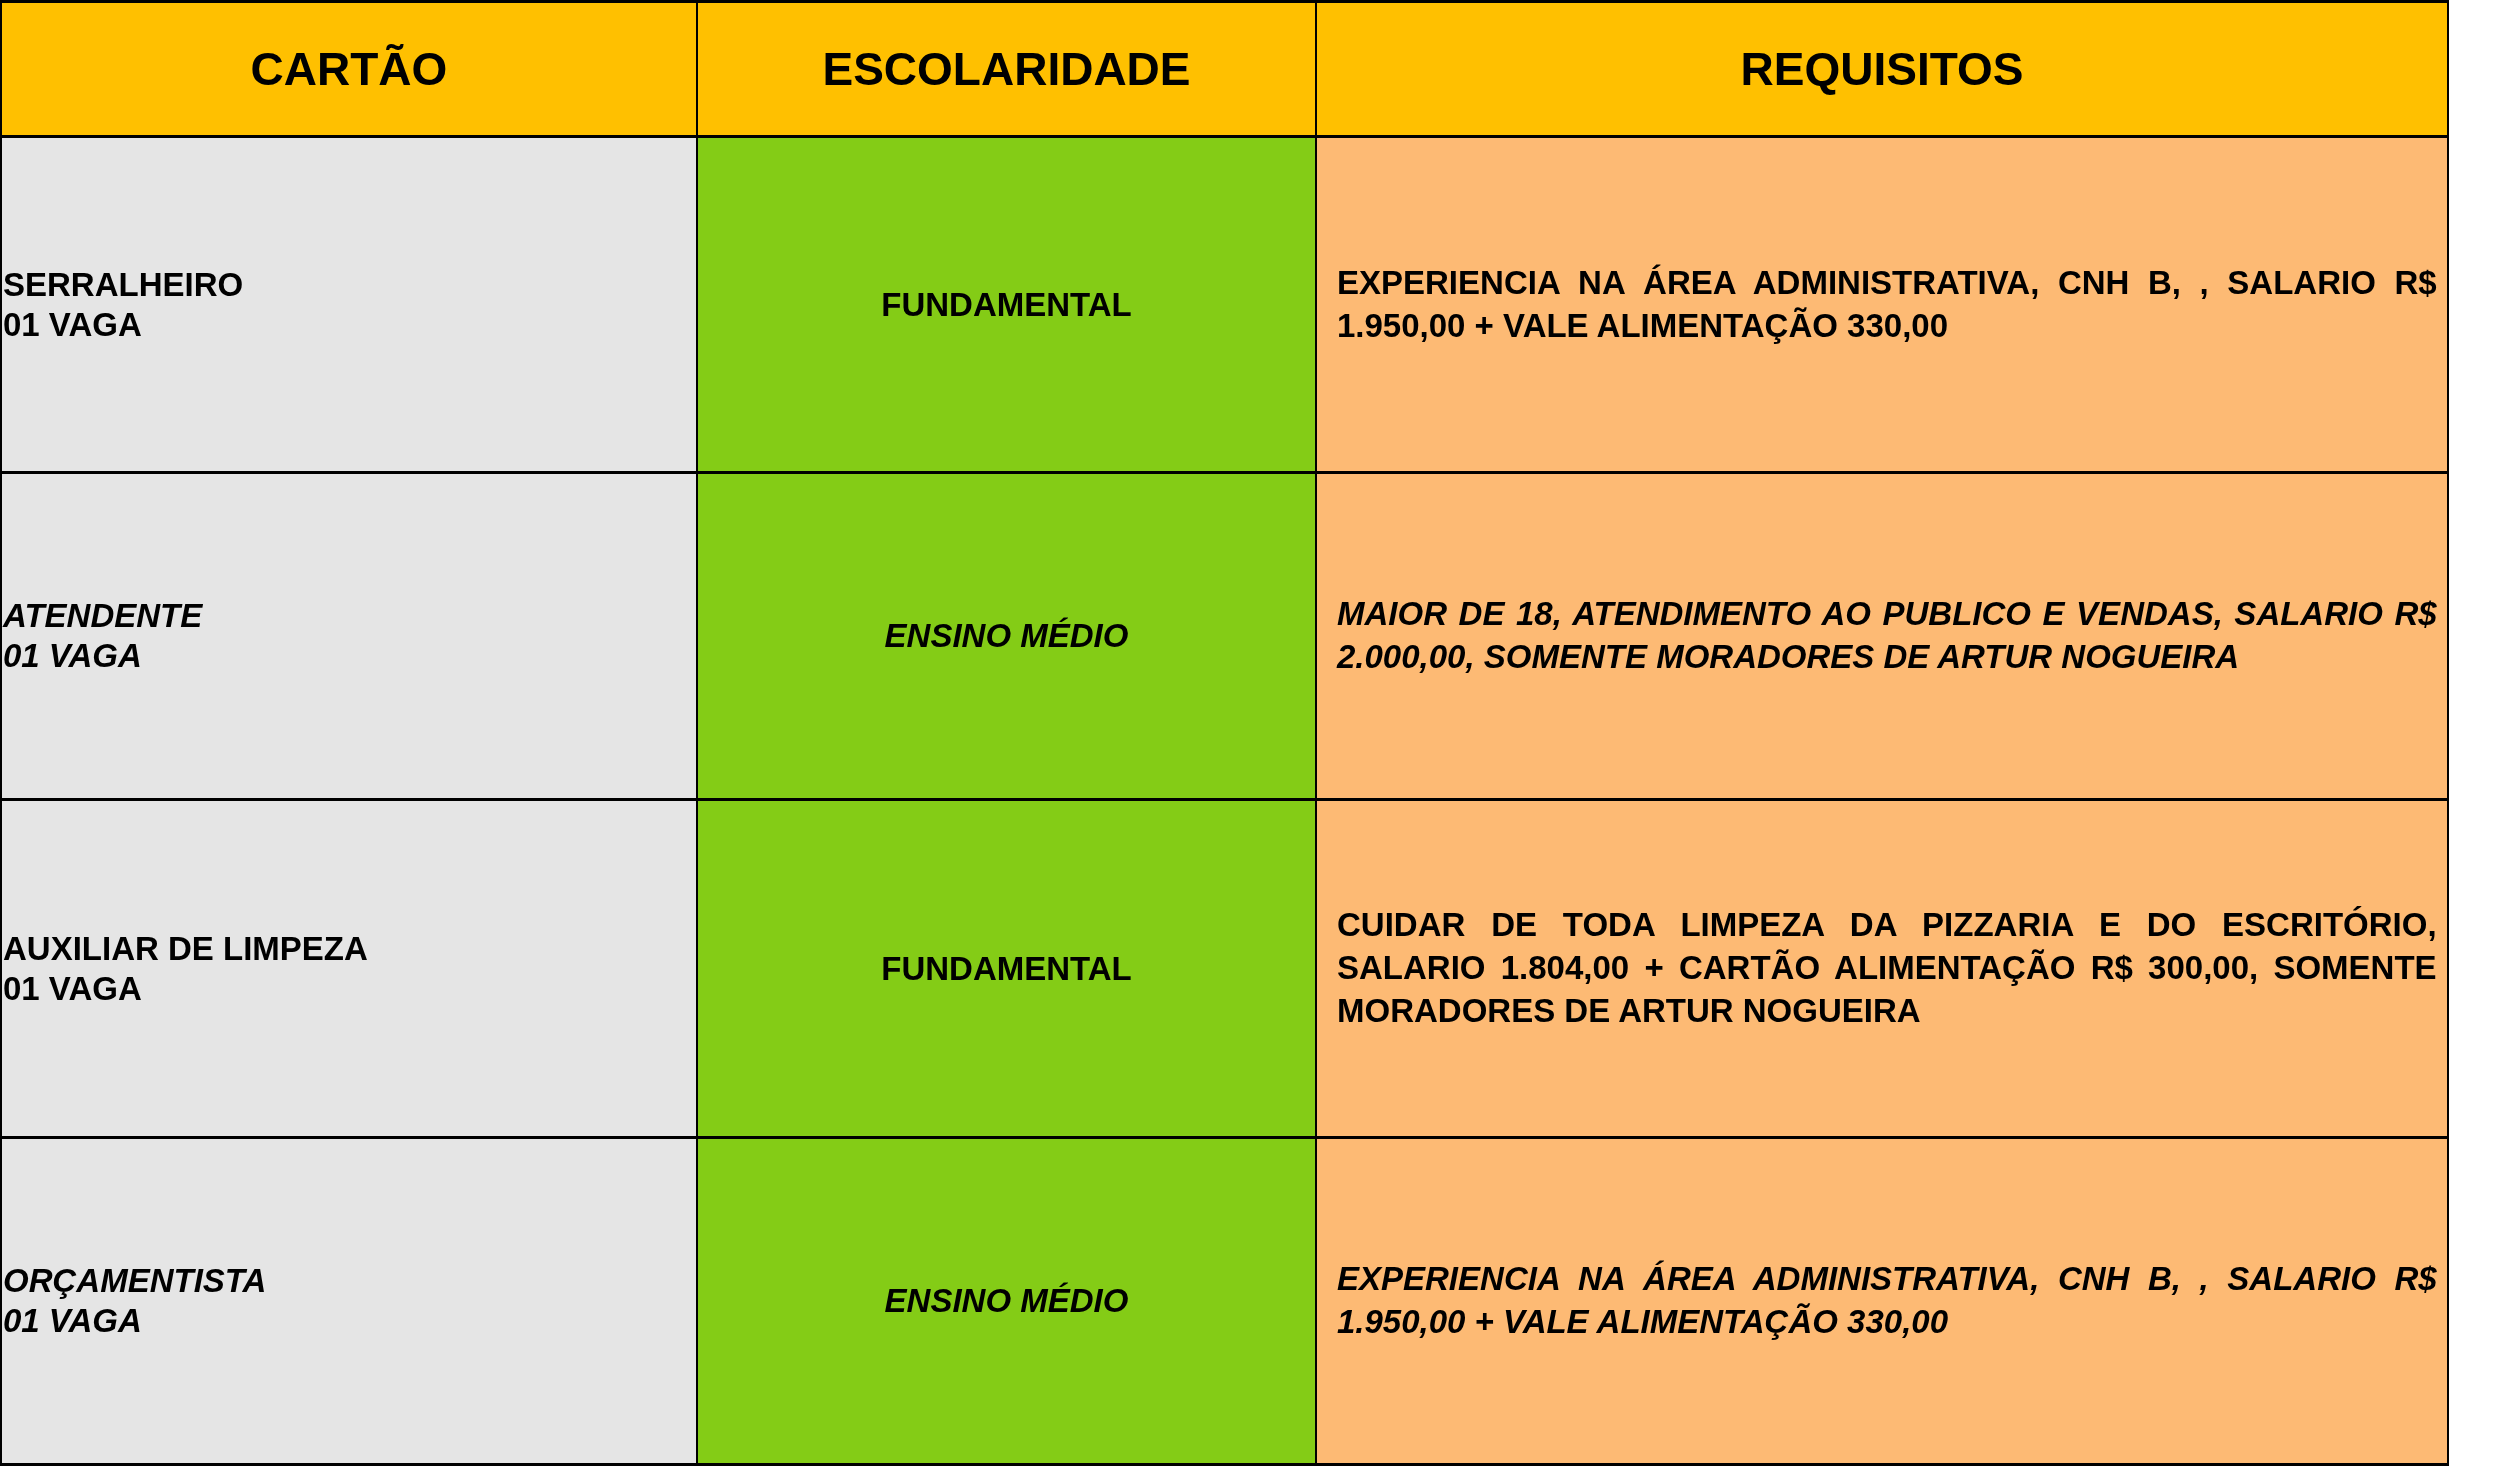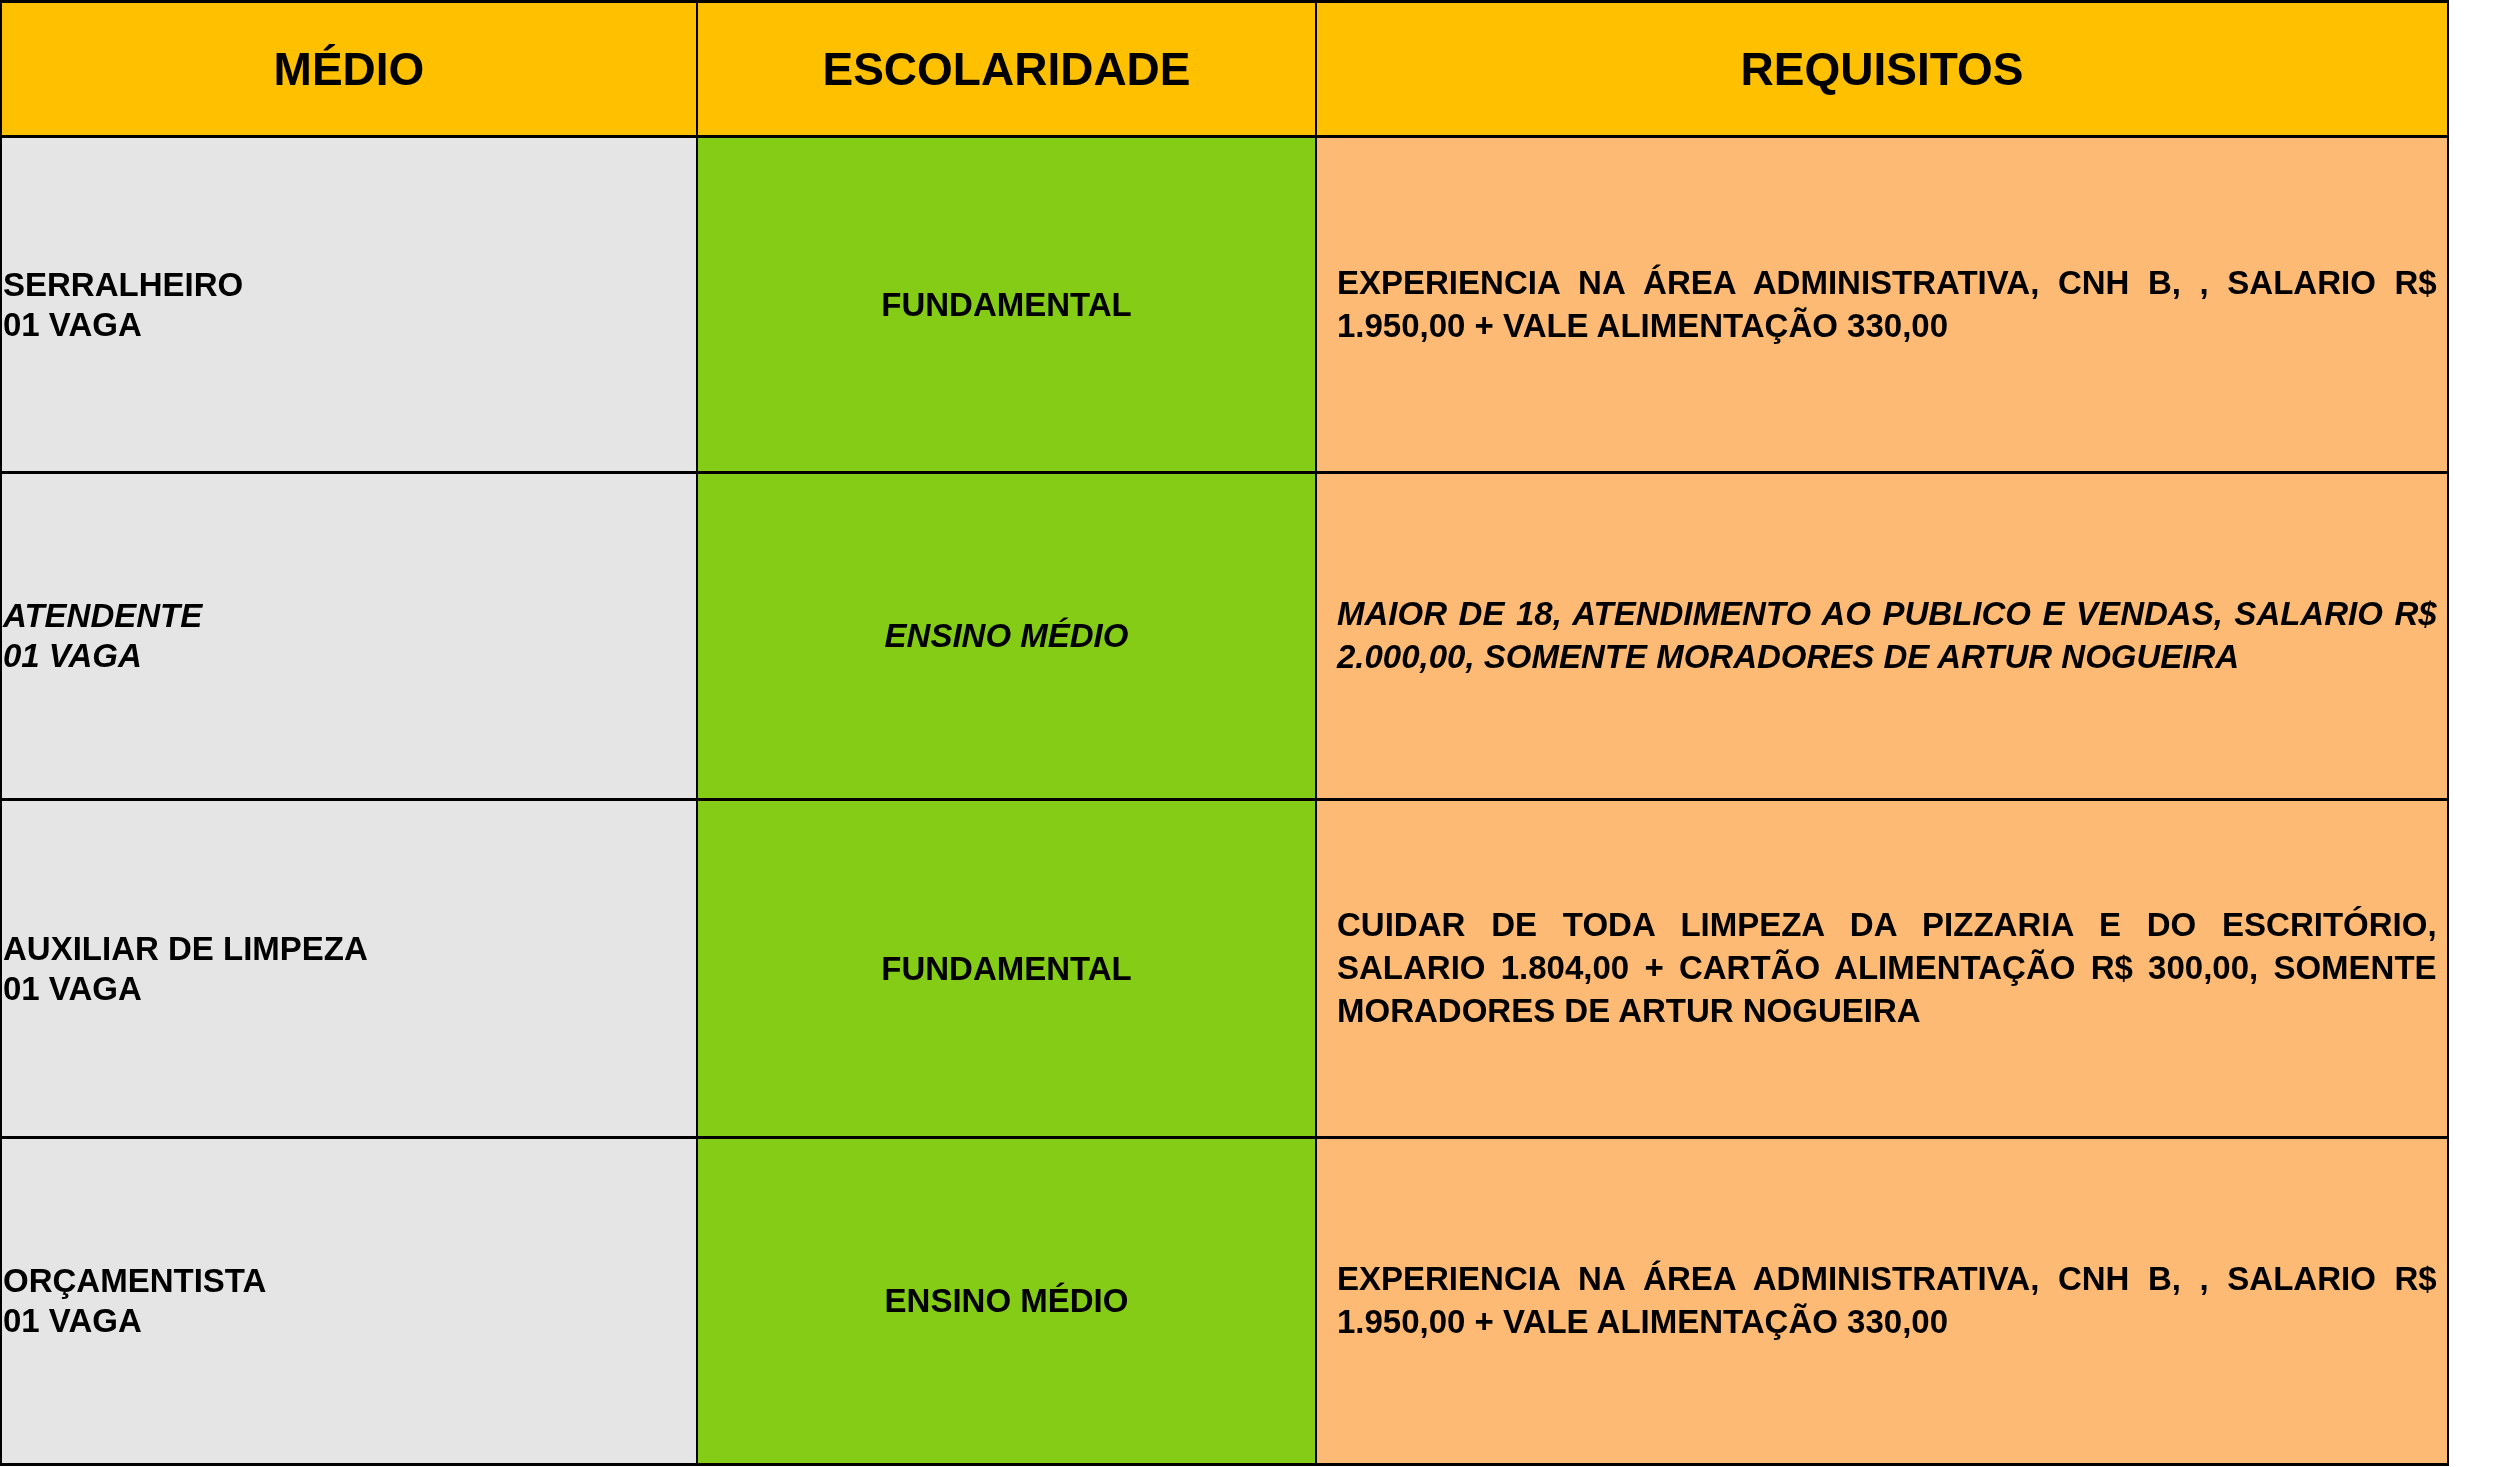--- a/index.html
+++ b/index.html
@@ -29,21 +29,21 @@
     border-style: solid;
     border-color: #000000;
     border-width: 3px 2.2px; 
     vertical-align: middle;
     overflow: hidden;
   }
   thead tr { height: 135px; }
   tbody tr:nth-child(1) { height: 336px; }
   tbody tr:nth-child(2) { height: 327px; font-style: italic; }
   tbody tr:nth-child(3) { height: 338px; }
-  tbody tr:nth-child(4) { height: 327px; }
+  tbody tr:nth-child(4) { height: 327px; font-style: italic; }
 
   th.h {
     background: #FFC000;
     font-size: 46px;
     text-align: center;
     letter-spacing: 0;
   }
   td { font-size: 33px; }
   td.funcao {
     background: #E5E5E5;
@@ -65,21 +65,21 @@
 <body>
 
 <table class="jobs">
   <colgroup>
     <col class="c1">
     <col class="c2">
     <col class="c3">
   </colgroup>
   <thead>
     <tr>
-      <th class="h">MÉDIO</th>
+      <th class="h">CARTÃO</th>
       <th class="h">ESCOLARIDADE</th>
       <th class="h">REQUISITOS</th>
     </tr>
   </thead>
   <tbody>
     <tr>
       <td class="funcao">
         <div>SERRALHEIRO</div>
         <div>01 VAGA</div>
       </td>

